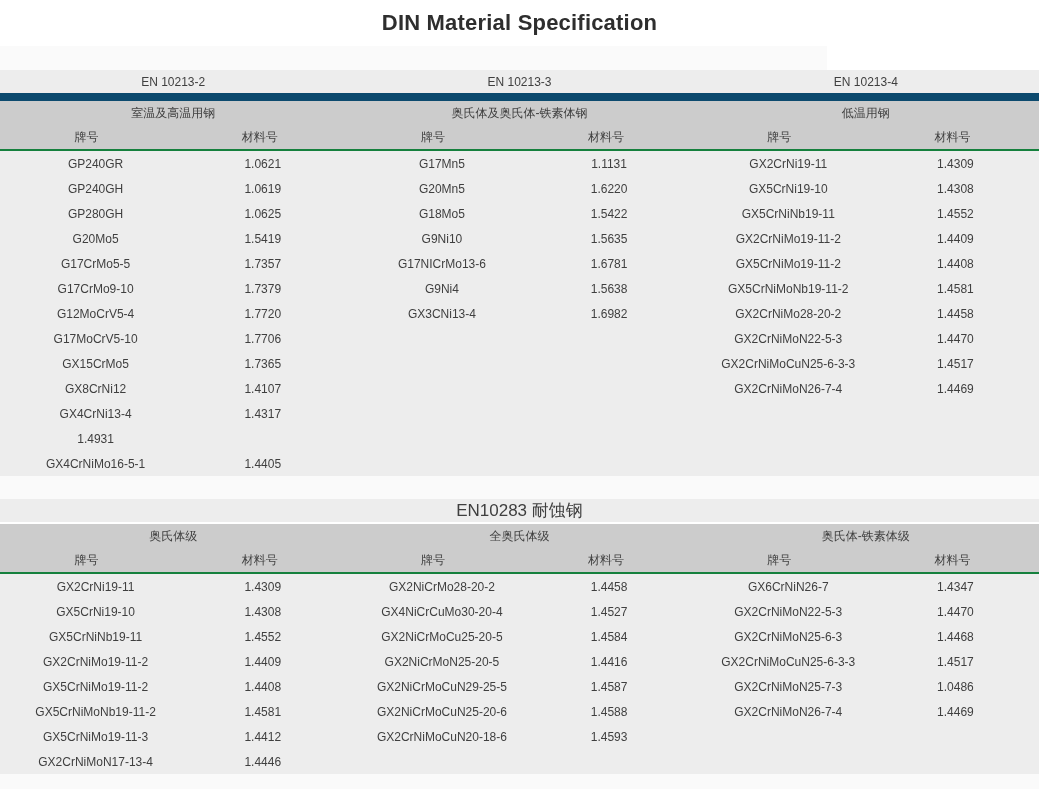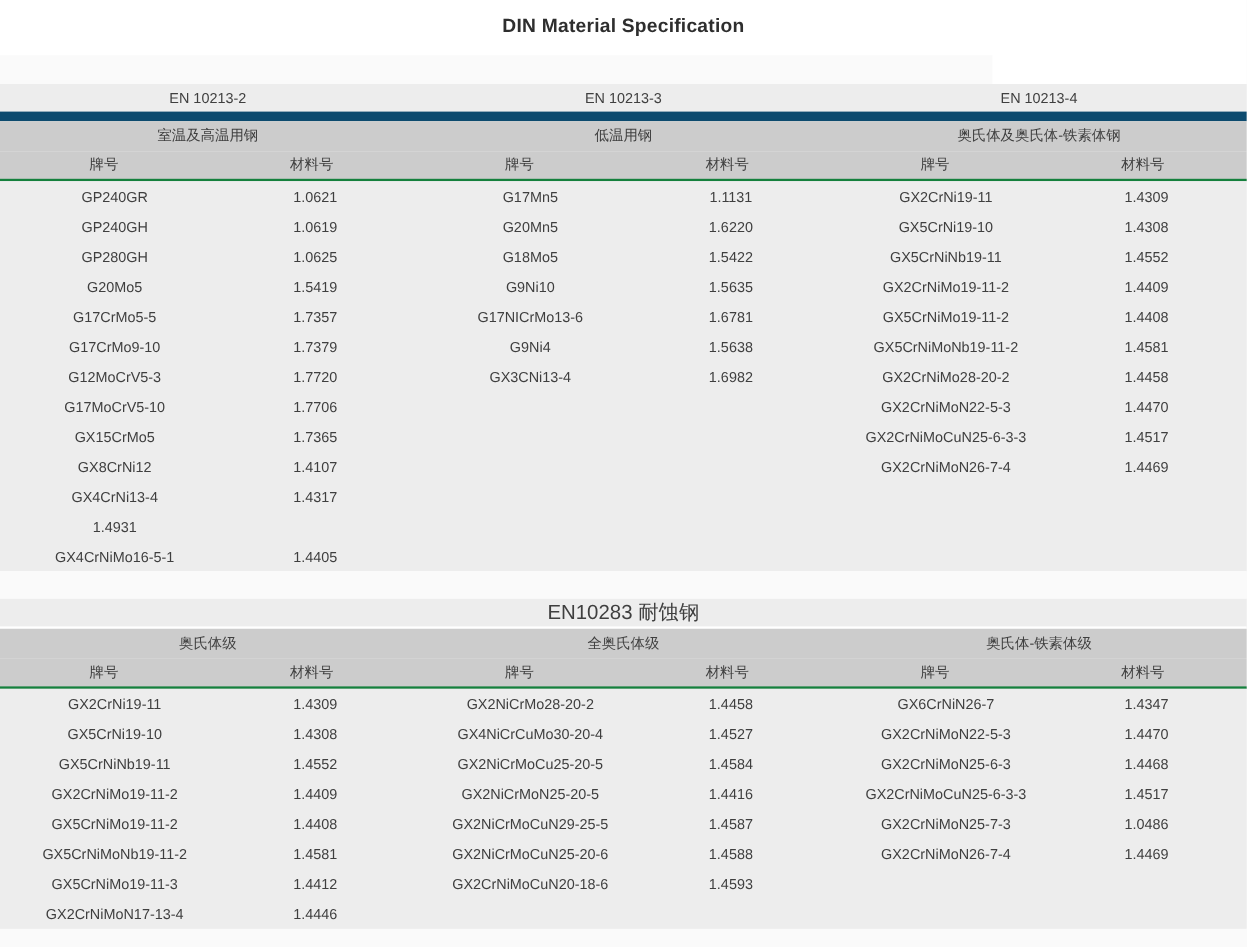--- a/index.html
+++ b/index.html
@@ -7,21 +7,21 @@
     width:1039px; height:789px; overflow:hidden;
     background:#fafafa;
     font-family:"Liberation Sans","DejaVu Sans",sans-serif;
     color:#3f3f3f;
   }
   .title-bar {
     height:46px; background:#ffffff;
     display:flex; align-items:center; justify-content:center;
   }
   .page-title {
-    margin:12px; font-size:16px; font-weight:bold; color:#2e2e2e; letter-spacing:.2px;
+    margin:12px; font-size:22px; font-weight:bold; color:#2e2e2e; letter-spacing:.2px;
   }
   .gap-top { height:24px; background:#fafafa; position:relative; }
   .white-patch { position:absolute; top:0; right:0; width:212px; height:24px; background:#ffffff; }
   .gap-mid { height:23px; background:#fafafa; }
 
   .spec-table { width:1039px; }
   .hrow3 { display:grid; grid-template-columns:repeat(3,1fr); }
   .row-standards { background:#ededed; height:23px; border-bottom:8px solid #0c4a6e; }
   .row-title { background:#ededed; height:23px; border-bottom:2px solid #ffffff;
                display:flex; align-items:center; justify-content:center; font-size:17px; }
@@ -50,22 +50,22 @@
 </div>
 
 <section class="spec-table">
   <div class="hrow3 row-standards">
     <div class="cell">EN 10213-2</div>
     <div class="cell">EN 10213-3</div>
     <div class="cell">EN 10213-4</div>
   </div>
   <div class="hrow3 row-categories">
     <div class="cell">室温及高温用钢</div>
+    <div class="cell">奥氏体及奥氏体-铁素体钢</div>
     <div class="cell">低温用钢</div>
-    <div class="cell">奥氏体及奥氏体-铁素体钢</div>
   </div>
   <div class="row-colheads">
     <div class="cell">牌号</div>
     <div class="cell">材料号</div>
     <div class="cell">牌号</div>
     <div class="cell">材料号</div>
     <div class="cell">牌号</div>
     <div class="cell">材料号</div>
   </div>
   <div class="data-band band-t1">
@@ -88,21 +88,21 @@
         </div>
         <div class="data-row">
           <div class="cell">G17CrMo5-5</div>
           <div class="cell">1.7357</div>
         </div>
         <div class="data-row">
           <div class="cell">G17CrMo9-10</div>
           <div class="cell">1.7379</div>
         </div>
         <div class="data-row">
-          <div class="cell">G12MoCrV5-3</div>
+          <div class="cell">G12MoCrV5-4</div>
           <div class="cell">1.7720</div>
         </div>
         <div class="data-row">
           <div class="cell">G17MoCrV5-10</div>
           <div class="cell">1.7706</div>
         </div>
         <div class="data-row">
           <div class="cell">GX15CrMo5</div>
           <div class="cell">1.7365</div>
         </div>

